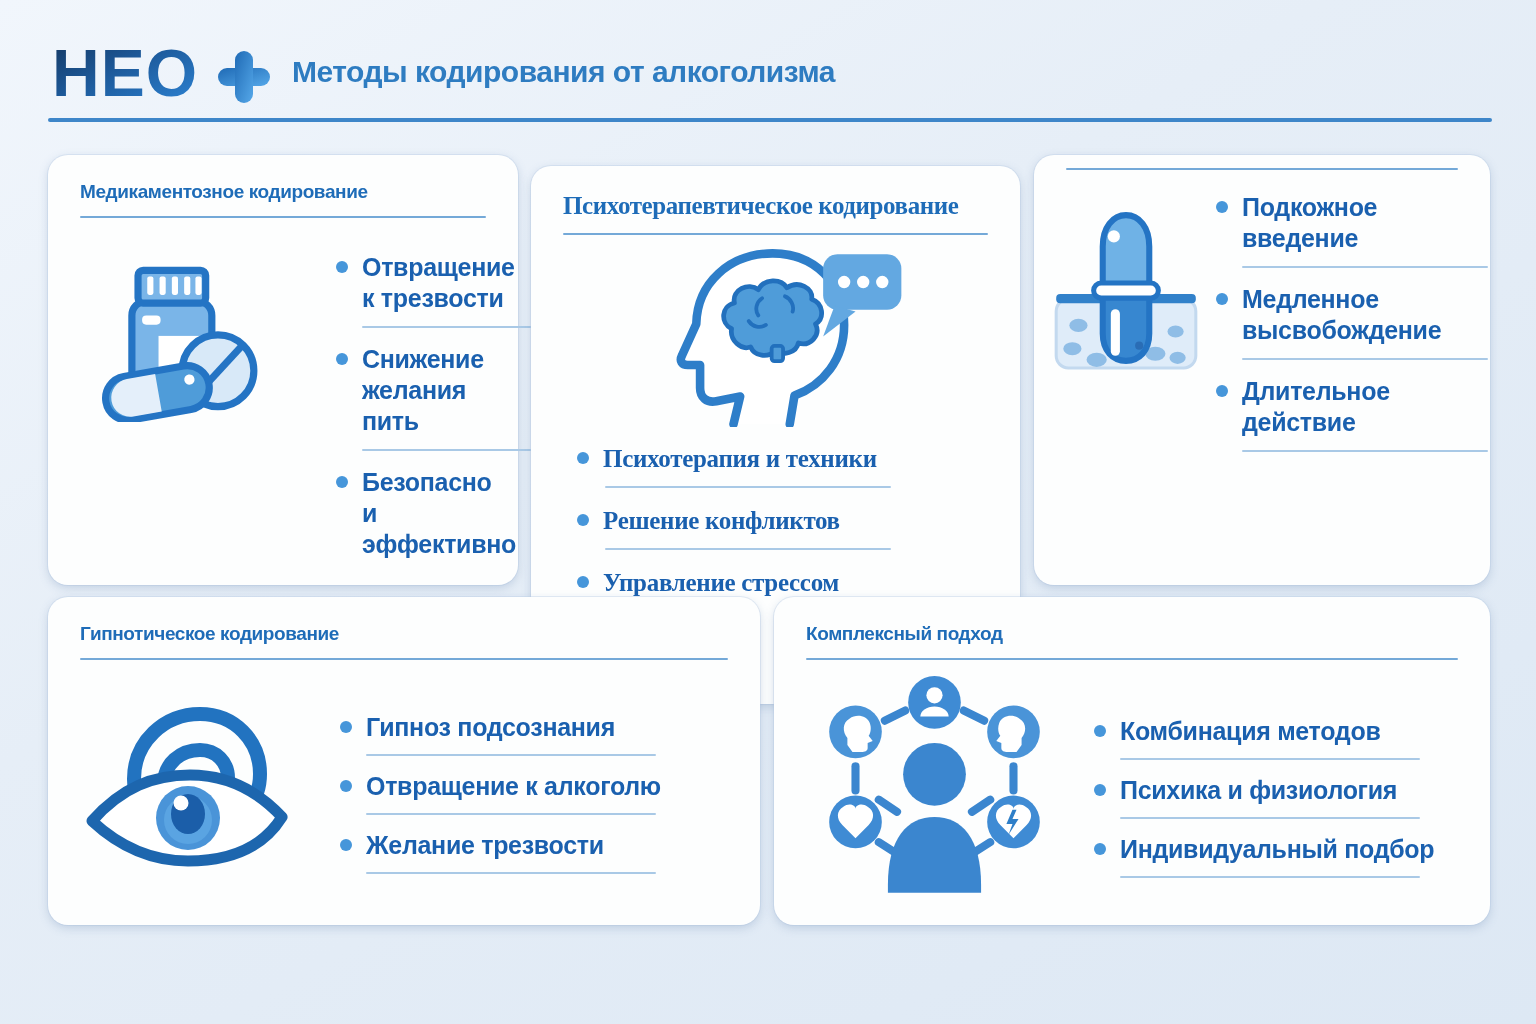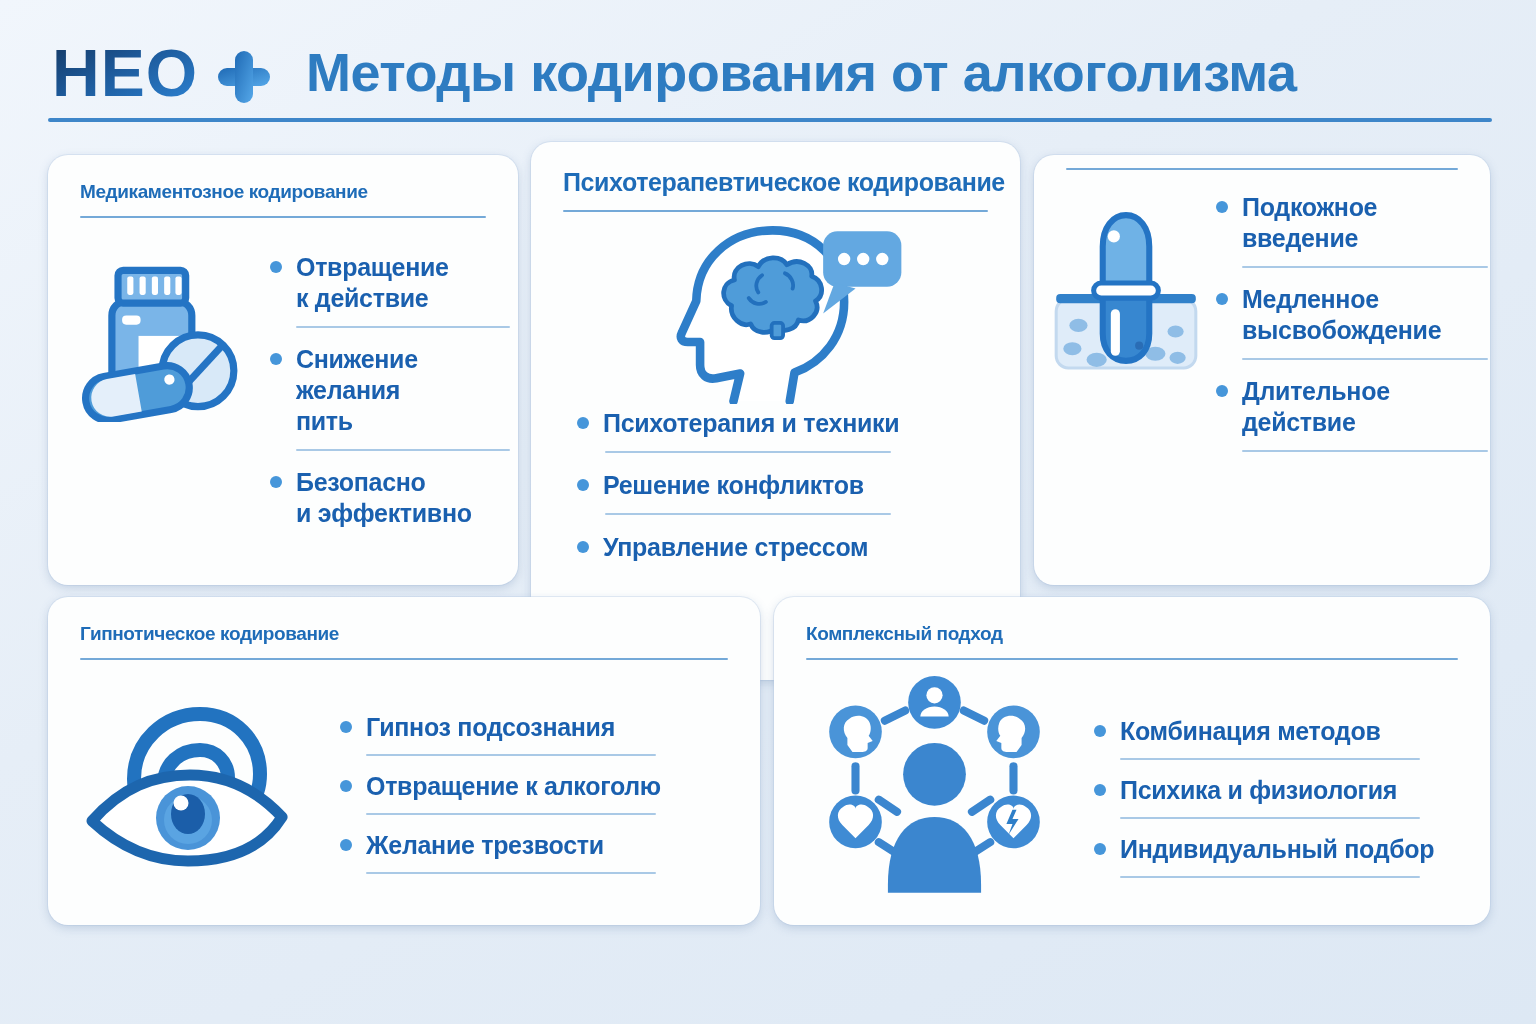--- a/index.html
+++ b/index.html
@@ -8,63 +8,63 @@
     font-family:"Liberation Sans",sans-serif;
     background:linear-gradient(150deg,#f1f6fc 0%,#e6eef7 40%,#dde8f4 100%);
     position:relative;overflow:hidden;
   }
   .stage{position:absolute;inset:0;}
 
   
   .header{position:absolute;left:52px;top:34px;right:46px;display:flex;align-items:center;}
   .logo{flex:none;}
   .page-title{
-    margin-left:36px;font-size:54px;font-weight:700;color:#2e7cc1;
+    margin-left:22px;font-size:30px;font-weight:700;color:#2e7cc1;
     letter-spacing:-0.5px;white-space:nowrap;
   }
   .header-rule{
     position:absolute;left:48px;right:44px;top:118px;height:4px;
     background:#3e86c9;border-radius:2px;
   }
 
   
   .card{
     position:absolute;background:#fdfefe;border-radius:20px;
     box-shadow:0 3px 10px rgba(110,140,180,.30), 0 0 0 1px rgba(190,210,235,.35);
   }
   #card-0{left:48px;top:155px;width:470px;height:430px;}
-  #card-1{left:531px;top:142px;width:489px;height:538px;}
+  #card-1{left:531px;top:166px;width:489px;height:538px;font-family:Liberation Serif, serif;}
   #card-2{left:1034px;top:155px;width:456px;height:430px;}
   #card-3{left:48px;top:597px;width:712px;height:328px;}
   #card-4{left:774px;top:597px;width:716px;height:328px;}
 
   .card-title{
     padding:26px 32px 0 32px;font-size:19px;font-weight:700;color:#1e6cb8;
     letter-spacing:-0.4px;white-space:nowrap;
   }
   #card-1 .card-title{font-size:25px;}
   .title-rule{margin:13px 32px 0 32px;height:2px;background:#74a9d8;border-radius:1px;}
 
   .body{display:flex;align-items:flex-start;}
-  #card-0 .body{padding:26px 24px 0 12px;}
+  #card-0 .body{padding:26px 24px 0 32px;gap:46px;}
   #card-1 .body{flex-direction:column;align-items:center;padding:6px 40px 0 46px;}
   #card-2 .body{padding:22px 20px 0 16px;}
   #card-3 .body{padding:20px 30px 0 36px;}
   #card-4 .body{padding:4px 30px 0 42px;}
 
   .icon-box{flex:none;}
   #card-0 .icon-box{margin-top:14px;}
   #card-1 .icon-box{margin-right:30px;}
   #card-2 .icon-box{margin-top:10px;}
   #card-3 .icon-box{margin-top:10px;}
   #card-4 .icon-box{margin-top:4px;}
 
   .bullets{display:flex;flex-direction:column;min-width:0;}
   #card-0 .bullets{margin-left:14px;margin-top:8px;}
-  #card-1 .bullets{width:100%;margin-top:4px;}
+  #card-1 .bullets{width:100%;margin-top:16px;}
   #card-2 .bullets{margin-left:14px;}
   #card-3 .bullets{margin-left:44px;margin-top:32px;}
   #card-4 .bullets{margin-left:40px;margin-top:52px;}
 
   .bullet{display:flex;gap:14px;}
   .dot{flex:none;width:12px;height:12px;border-radius:50%;background:#4696da;margin-top:9px;}
   .btext{font-size:25px;font-weight:700;color:#1a60af;line-height:1.24;letter-spacing:-0.3px;}
   .btext .l2{display:block;font-weight:600;}
   .divider{height:2px;background:#a9c9e6;border-radius:1px;margin:12px 0 16px 26px;}
   #card-0 .divider{width:214px;}
@@ -128,21 +128,21 @@
         </g>
         <g transform="rotate(-10 66 132)">
           <rect x="14" y="110" width="102" height="43" rx="21.5" fill="#4f9cd9" stroke="#2474c4" stroke-width="7"></rect>
           <path d="M66 113 H38 a18.5 18.5 0 0 0 0 37 H66 Z" fill="#e4effa"></path>
           <circle cx="98" cy="124" r="5" fill="#ffffff"></circle>
         </g>
       </svg>
       <div class="bullets">
         <div class="bullet">
           <span class="dot"></span>
-          <span class="btext"><span>Отвращение</span><span class="l2">к действие</span></span>
+          <span class="btext"><span>Отвращение</span><span class="l2">к трезвости</span></span>
         </div>
         <div class="divider"></div>
         <div class="bullet">
           <span class="dot"></span>
           <span class="btext"><span>Снижение желания</span><span class="l2">пить</span></span>
         </div>
         <div class="divider"></div>
         <div class="bullet">
           <span class="dot"></span>
           <span class="btext"><span>Безопасно</span><span class="l2">и эффективно</span></span>

